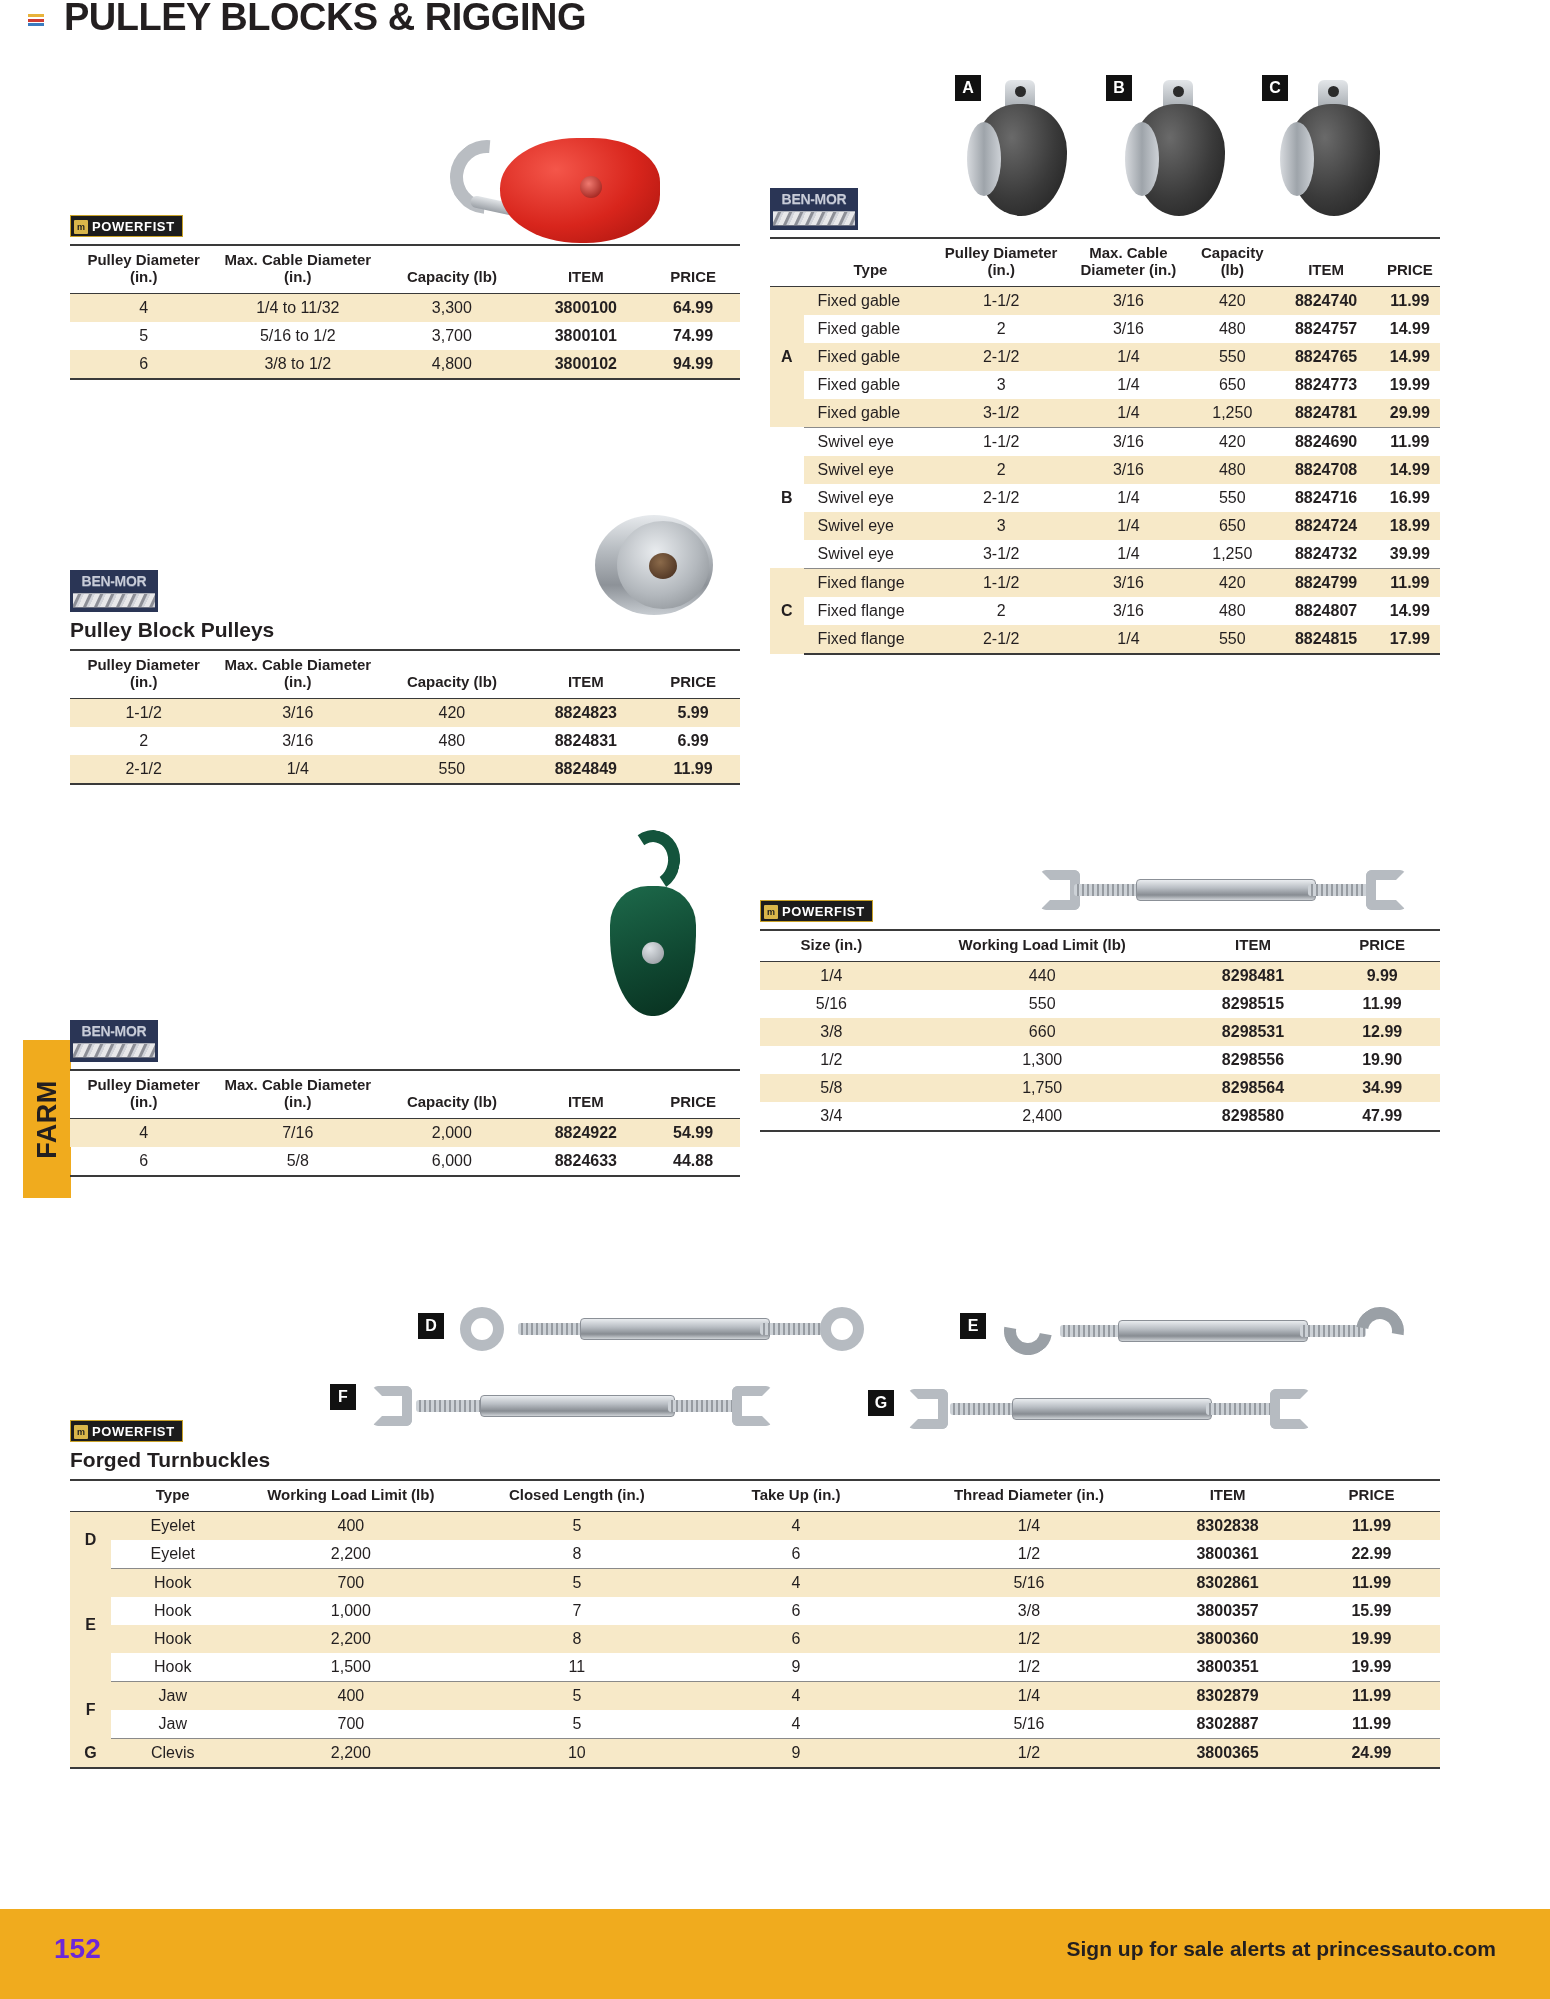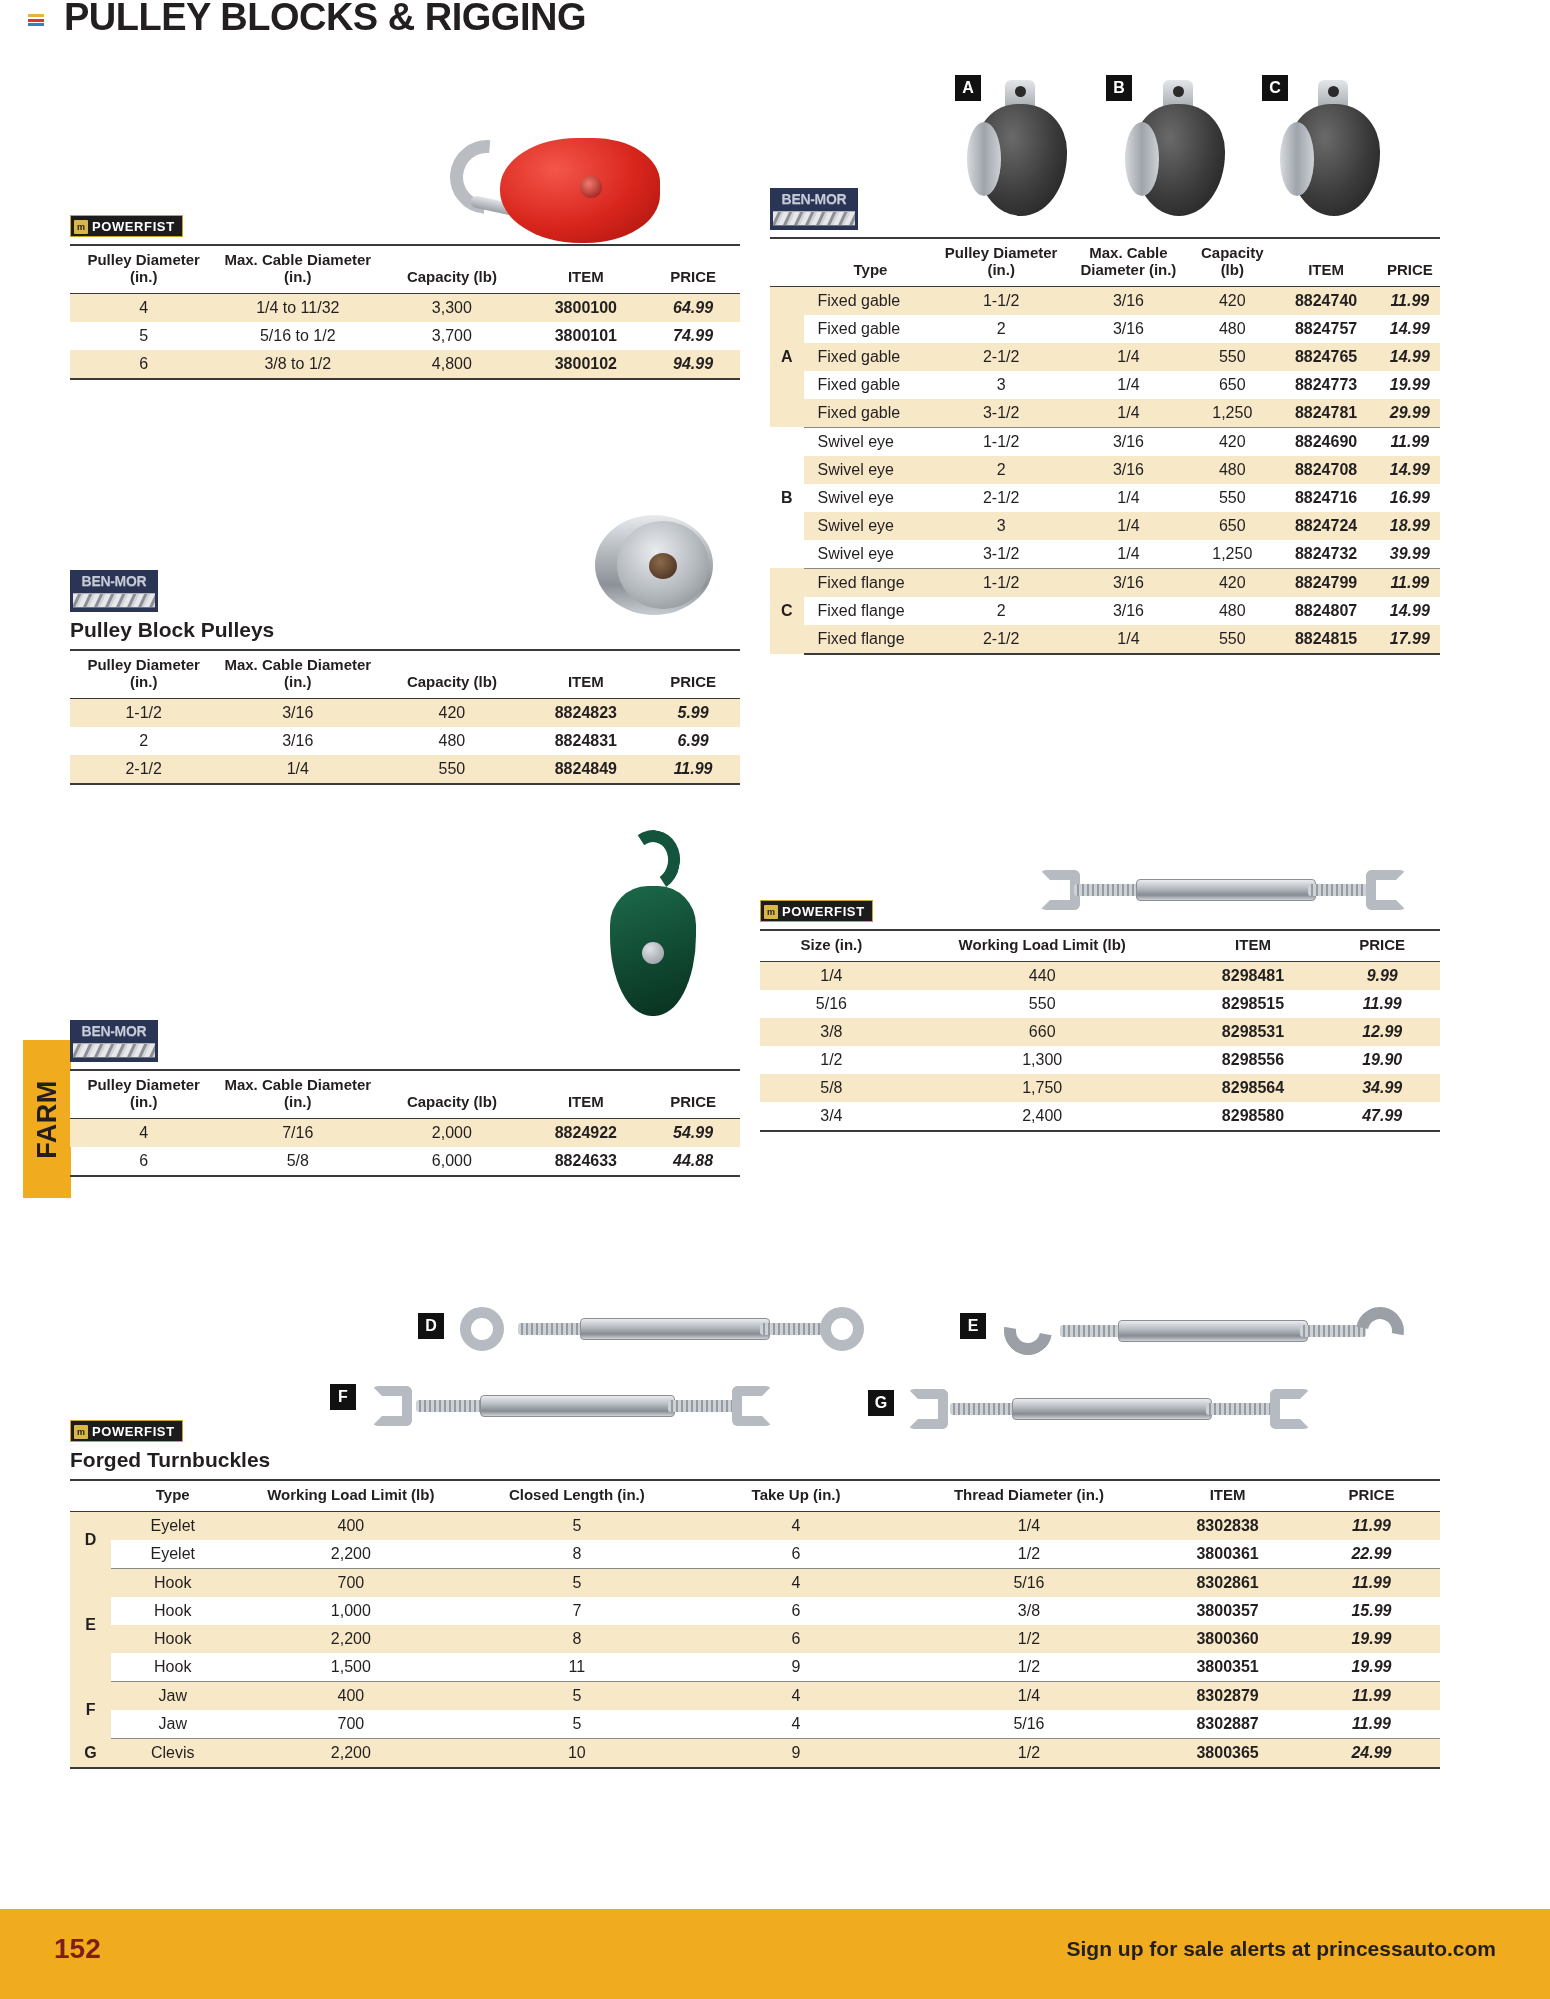--- a/index.html
+++ b/index.html
@@ -110,21 +110,21 @@
     background:#ffffff;
   }
   table.spec tbody td {
     text-align:center;
     padding:5px 4px;
     font-size:16px;
     border:none;
   }
   table.spec tbody tr.alt td { background:#f7e9c8; }
   table.spec tbody tr td.item { font-weight:bold; }
-  table.spec tbody tr td.price { font-weight:bold;font-style:italic; }
+  table.spec tbody tr td.price { font-weight:bold; }
   table.spec tbody tr.last-row td { border-bottom:2.5px solid #3a3a3a; }
   table.spec td.grp {
     font-weight:bold; font-size:16px; width:26px;
     background:#ffffff !important;
   }
   table.spec td.grp-shade { background:#f7e9c8 !important; }
   table.spec tr.grp-end td { border-bottom:1.2px solid #8a8a8a; }
 
   
   .badge {
@@ -135,21 +135,21 @@
     text-align:center; line-height:26px;
   }
 
   
   .footer {
     position:absolute; left:0; bottom:0; width:1550px; height:90px;
     background:#f0ab1e;
   }
   .footer .pgnum {
     position:absolute; left:54px; top:24px;
-    font-size:28px; font-weight:bold; color:#7f1d1d;
+    font-size:28px; font-weight:bold; color:#6d28d9;
   }
   .footer .alerts {
     position:absolute; right:54px; top:28px;
     font-size:21px; font-weight:bold; color:#231f20;
   }
 
   
   .photo { position:absolute; }
 
   

